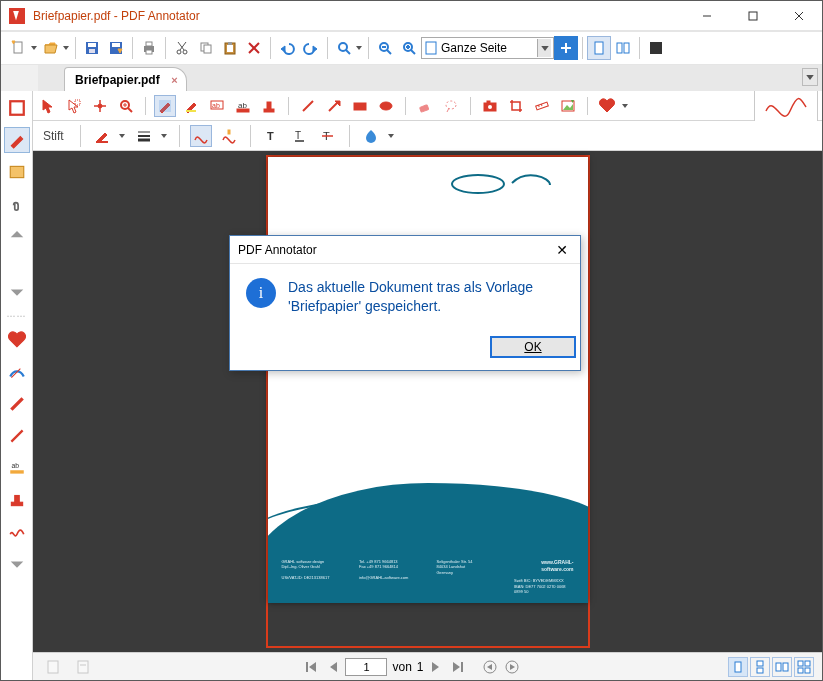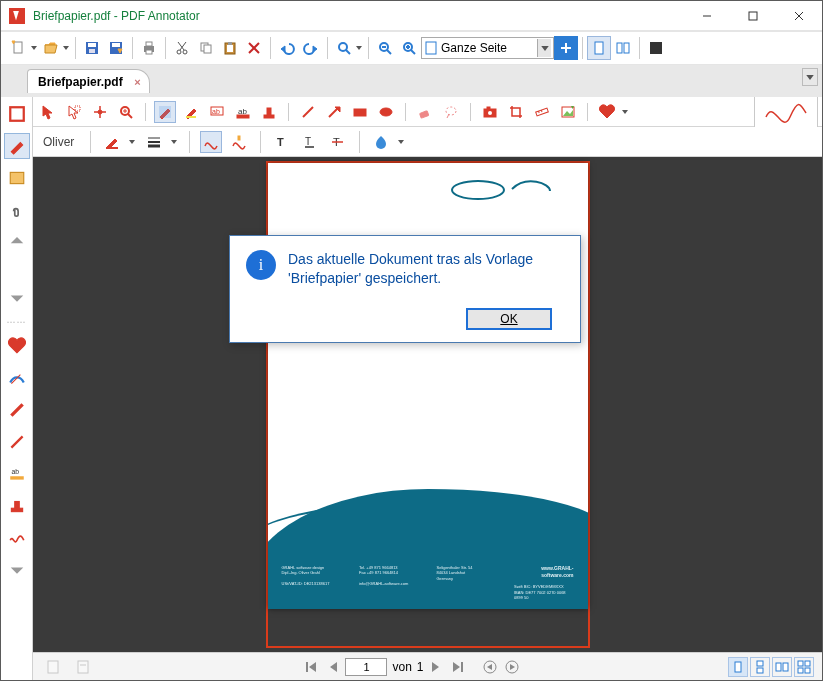--- a/index.html
+++ b/index.html
@@ -2,41 +2,41 @@
 <html><head>
 <meta charset="utf-8">
 <style>
   * { box-sizing: border-box; margin: 0; padding: 0; font-family: "Segoe UI", Tahoma, sans-serif; }
   html, body { width: 823px; height: 681px; overflow: hidden; background:#fff; }
   .window { width:823px; height:681px; border:1px solid #5a5a5a; background:#f0f0f0; display:flex; flex-direction:column; position:relative; }
   
   .titlebar { height:30px; background:#fff; display:flex; align-items:center; padding:0 0 0 8px; border-bottom:1px solid #e5e5e5;}
   .titlebar .app-icon { width:16px; height:16px; background:#d93a2b; margin-right:8px; position:relative; }
   .titlebar .app-icon::after{content:"";position:absolute;left:4px;top:3px;width:6px;height:10px;background:#fff;clip-path:polygon(0 0,100% 0,50% 100%)}
-  .titlebar .title { font-size:12px; color:#15803d; flex:1; }
+  .titlebar .title { font-size:12px; color:#c2410c; flex:1; }
   .titlebar .winbtn { width:46px; height:30px; display:flex; align-items:center; justify-content:center; color:#555; font-size:12px;}
   .titlebar .winbtn svg{width:10px;height:10px;stroke:#333;stroke-width:1;fill:none;}
   
   .menubar { height:22px; background:#fff; display:flex; align-items:center; padding:0 6px; font-size:12px; gap:4px;}
   .menubar .menu { padding:2px 6px; color:#000; }
   .menubar .menu u{text-decoration:underline;}
   
   .toolbar { height:34px; background:#fff; display:flex; align-items:center; padding:0 6px; gap:0; border-top:1px solid #e5e5e5; border-bottom:1px solid #e5e5e5;}
   .tbtn { width:24px; height:24px; display:flex; align-items:center; justify-content:center; border:1px solid transparent; }
   .tbtn.active{background:#dce7f5;border-color:#9ab7dd;}
   .tbtn.blue { background:#2b7cd3; color:#fff; border-color:#2b7cd3;}
   .tbtn svg{width:16px;height:16px;}
   .sep { width:1px; height:22px; background:#ccc; margin:0 4px;}
   .split-arrow{width:10px;height:24px;display:flex;align-items:center;justify-content:center;border:1px solid transparent;margin-left:-2px;}
   .split-arrow svg{width:6px;height:4px;}
   .zoom-select{height:22px;border:1px solid #aaa;background:#fff;display:flex;align-items:center;padding:0 2px;font-size:12px;}
   .zoom-select .pg-icon{width:14px;height:14px;margin-right:3px;}
   .zoom-select .dd{margin-left:30px;width:14px;height:18px;display:flex;align-items:center;justify-content:center;background:#e6e6e6;border-left:1px solid #aaa;}
   
-  .tabstrip{height:32px;background:#e8e8e8;display:flex;align-items:center;padding-left:26px;position:relative;}
+  .tabstrip{height:26px;background:#e8e8e8;display:flex;align-items:flex-end;padding-left:26px;position:relative;margin-left:37px;}
   .tab{height:24px;background:#fff;border:1px solid #bdbdbd;border-bottom:none;border-radius:4px 14px 0 0;padding:0 26px 0 10px;font-size:12px;font-weight:bold;display:flex;align-items:center;position:relative;}
   .tab .close-x{position:absolute;right:8px;top:6px;font-size:11px;color:#c77;}
   .tab-dd{position:absolute;right:4px;top:3px;width:16px;height:18px;background:#e8e8e8;border:1px solid #bbb;display:flex;align-items:center;justify-content:center;}
   
   .body{flex:1;display:flex;min-height:0;}
   .sidebar{width:32px;background:#fff;border-right:1px solid #d0d0d0;display:flex;flex-direction:column;align-items:center;padding-top:4px;gap:6px;}
   .sbarctl{width:26px;height:26px;display:flex;align-items:center;justify-content:center;}
   .dots{width:24px;text-align:center;letter-spacing:1px;color:#999;font-size:9px;}
   
   .tooltabs{background:#fff;border-bottom:1px solid #d5d5d5;display:flex;align-items:center;height:30px;padding:0 4px;gap:4px;}
@@ -59,21 +59,21 @@
   .page .ft .url{text-align:right;font-weight:bold;font-size:5px;}
   .page .logo{position:absolute;top:12px;right:0;width:150px;height:30px;}
   
   .dialog{position:absolute;left:228px;top:234px;width:352px;background:#fff;border:1px solid #4a7ab0;box-shadow:2px 2px 8px rgba(0,0,0,.25);}
   .dialog .dtitle{height:28px;display:flex;align-items:center;padding:0 8px;font-size:12px;background:#fff;border-bottom:1px solid #e5e5e5;justify-content:space-between;}
   .dialog .dx{width:20px;height:20px;display:flex;align-items:center;justify-content:center;font-size:14px;}
   .dialog .dbody{padding:14px 16px 12px 16px;display:flex;gap:12px;}
   .dialog .info-icon{width:30px;height:30px;border-radius:50%;background:#1e6fd6;color:#fff;display:flex;align-items:center;justify-content:center;font-family:Georgia,serif;font-size:16px;flex-shrink:0;}
   .dialog .main-text{color:#0a4ea0;font-size:14px;line-height:1.35;}
   .dialog .sub-text{color:#000;font-size:12px;margin-top:10px;line-height:1.4;}
-  .dialog .dfooter{padding:8px 28px 12px;display:flex;justify-content:flex-end;background:#fff;text-decoration:underline;}
+  .dialog .dfooter{padding:8px 4px 12px;display:flex;justify-content:flex-end;background:#fff;text-decoration:underline;}
   .dialog .okbtn{min-width:86px;height:22px;border:2px solid #1e6fd6;background:#e6e6e6;font-size:12px;display:flex;align-items:center;justify-content:center;}
   
   .statusbar{height:28px;background:#f4f4f4;border-top:1px solid #d0d0d0;display:flex;align-items:center;padding:0 8px;gap:6px;font-size:12px;}
   .statusbar .nav{display:flex;align-items:center;gap:2px;margin:0 auto;}
   .statusbar .nav .tbtn{width:20px;height:20px;}
   .statusbar .pginput{width:42px;height:18px;border:1px solid #999;font-size:11px;text-align:center;}
   .statusbar .views{display:flex;gap:2px;}
   .statusbar .views .tbtn{width:20px;height:20px;border:1px solid #a9c4e6;}
   .statusbar .views .tbtn.active{background:#d7e6f7;}
   
@@ -487,21 +487,21 @@
           </div>
 
         <div class="previewbox" style="margin-left:auto">
           <svg width="48" height="30" viewBox="0 0 48 30">
               <path d="M4 20c8-18 16 18 24 0s10-14 16-4" fill="none" stroke="#d93a2b" stroke-width="1.5"></path>
             </svg>
         </div>
       </div>
 
       <div class="toolsub">
-        <span class="label">Oliver</span>
+        <span class="label">Stift</span>
         <div class="sep"></div>
         <div class="tbtn">
             <svg viewBox="0 0 16 16">
               <path d="M3 13L11 5 13 7 5 15z" class="c-red"></path>
               <rect x="2" y="13" width="12" height="2" fill="#d93a2b"></rect>
             </svg>
           </div>
         <div class="split-arrow">
             <svg viewBox="0 0 6 4">
               <polygon points="0,0 6,0 3,4" fill="#555"></polygon>
@@ -662,20 +662,24 @@
                 <rect x="2" y="9" width="5" height="5" fill="#fff" stroke="#2b7cd3"></rect>
                 <rect x="9" y="9" width="5" height="5" fill="#fff" stroke="#2b7cd3"></rect>
               </svg>
             </div>
         </div>
       </div>
     </div>
   </div>
 
   <div class="dialog">
+    <div class="dtitle">
+      <span>PDF Annotator</span>
+      <div class="dx">✕</div>
+    </div>
     <div class="dbody">
       <div class="info-icon">i</div>
       <div>
         <div class="main-text">Das aktuelle Dokument tras als Vorlage 'Briefpapier' gespeichert.</div>
       </div>
     </div>
     <div class="dfooter">
       <div class="okbtn">OK</div>
     </div>
   </div>

